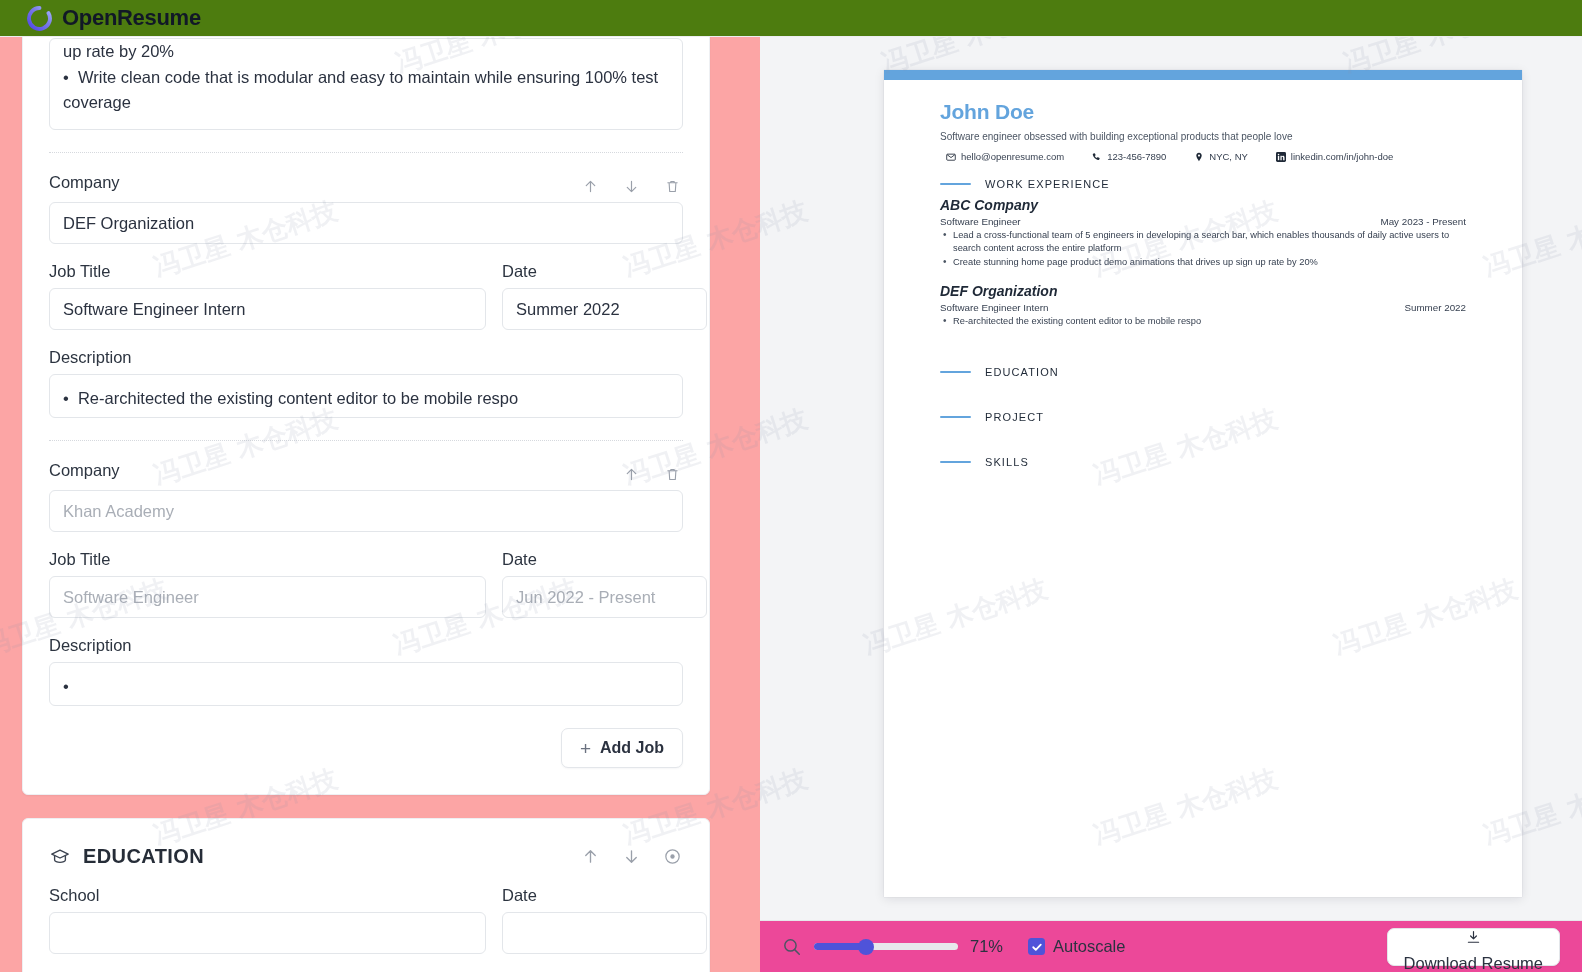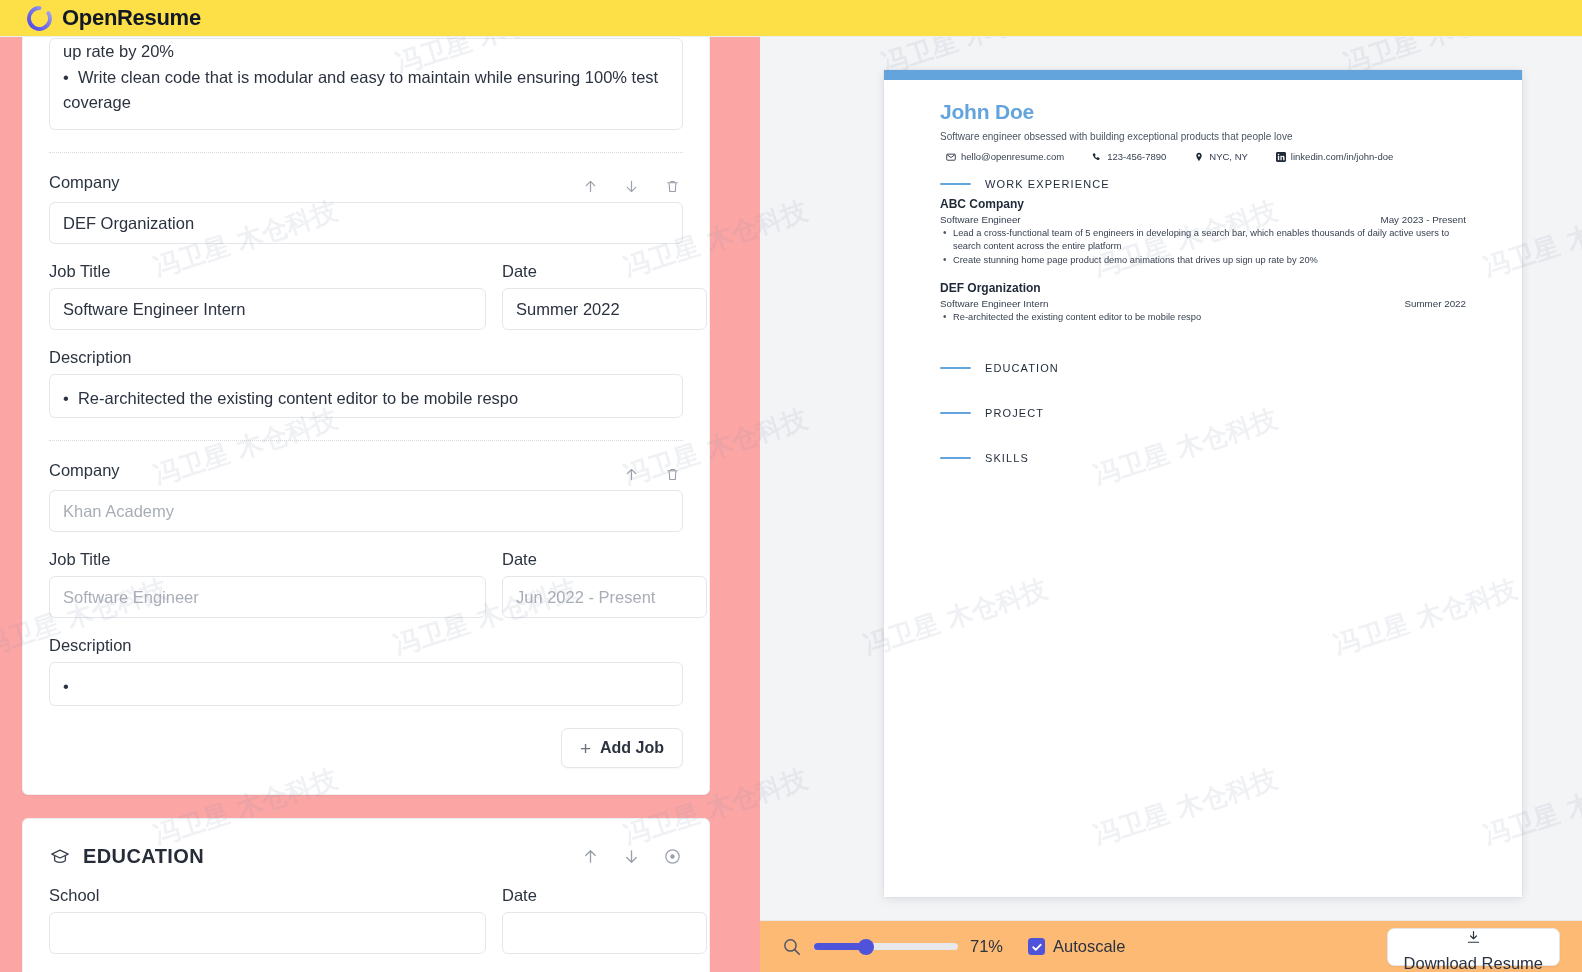--- a/index.html
+++ b/index.html
@@ -8,21 +8,21 @@
     overflow: hidden;
     background: #ffffff;
     font-family: "Liberation Sans", sans-serif;
     -webkit-font-smoothing: antialiased;
   }
 
   
   #topbar {
     position: absolute; top: 0; left: 0;
     width: 1582px; height: 37px;
-    background: #fde047;
+    background: #4d7c0f;
     border-bottom: 1px solid #eceef1;
     display: flex; align-items: center;
     padding-left: 26px;
     z-index: 40;
   }
   #logo-wrap { display: flex; align-items: center; gap: 9px; }
   .logo-ring { width: 27px; height: 27px; display:block; }
   #brand-name {
     font-size: 22px; font-weight: 700; color: #111827;
     letter-spacing: -0.3px;
@@ -141,41 +141,41 @@
   }
   #resume-summary { font-size: 10px; color: #4b5563; margin-bottom: 9px; }
   #contact-row { display: flex; align-items: center; gap: 22px; margin-bottom: 16px; }
   .contact-item { display: flex; align-items: center; gap: 5px; font-size: 9.5px; color: #374151; padding-left: 6px; }
   .contact-item svg { display: block; }
 
   .rs-head { display: flex; align-items: center; gap: 14px; margin-bottom: 7px; }
   .rs-rule { width: 31px; height: 2.5px; background: #63a4dd; border-radius: 1px; }
   .rs-label { font-size: 11px; font-weight: 400; letter-spacing: 1.1px; color: #1f2937; }
 
-  .job-org { font-size: 12px; font-weight: 700; color: #1f2937; margin-bottom: 3px; }
+  .job-org { font-size: 14px; font-weight: 700; color: #1f2937; margin-bottom: 3px; font-style: italic; }
   .job-line { display: flex; justify-content: space-between; align-items: baseline; margin-bottom: 2px; }
   .job-role { font-size: 9.8px; color: #374151; }
   .job-date { font-size: 9.8px; color: #374151; }
   .job-bullets { list-style: none; margin: 1px 0 0 0; padding: 0; }
   .job-bullets li {
     font-size: 9.3px; color: #374151; line-height: 1.42;
     padding-left: 13px; position: relative; margin-bottom: 1px;
   }
   .job-bullets li:before {
     content: "•"; position: absolute; left: 3px; top: -1px; font-size: 10px; color: #4b5563;
   }
   .job-block { margin-bottom: 13px; }
   .rs-section-gap { height: 25px; }
   .rs-empty-gap { height: 26px; }
 
   
   #bottom-bar {
     position: absolute; left: 0; bottom: 0;
     width: 822px; height: 52px;
-    background: #fdba74;
+    background: #ec4899;
     border-top: 1px solid #e5e7eb;
     display: flex; align-items: center;
     padding: 0 22px 0 22px;
   }
   #zoom-group { display: flex; align-items: center; gap: 12px; }
   #search-icon-wrap { color: #4b5563; display:flex; }
   #zoom-slider {
     position: relative; width: 144px; height: 7px;
     background: #e7e8ec; border-radius: 4px; cursor: pointer;
   }

